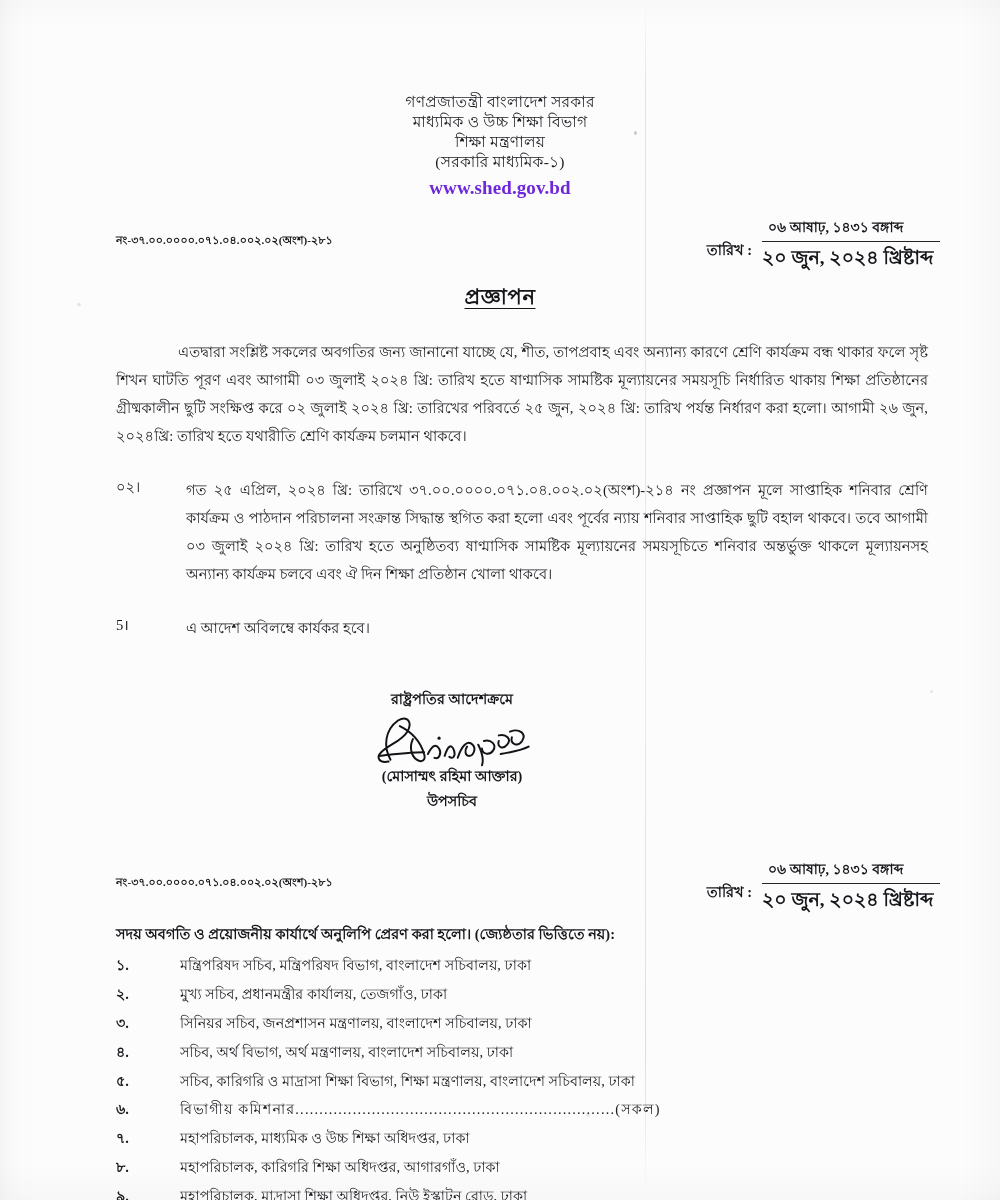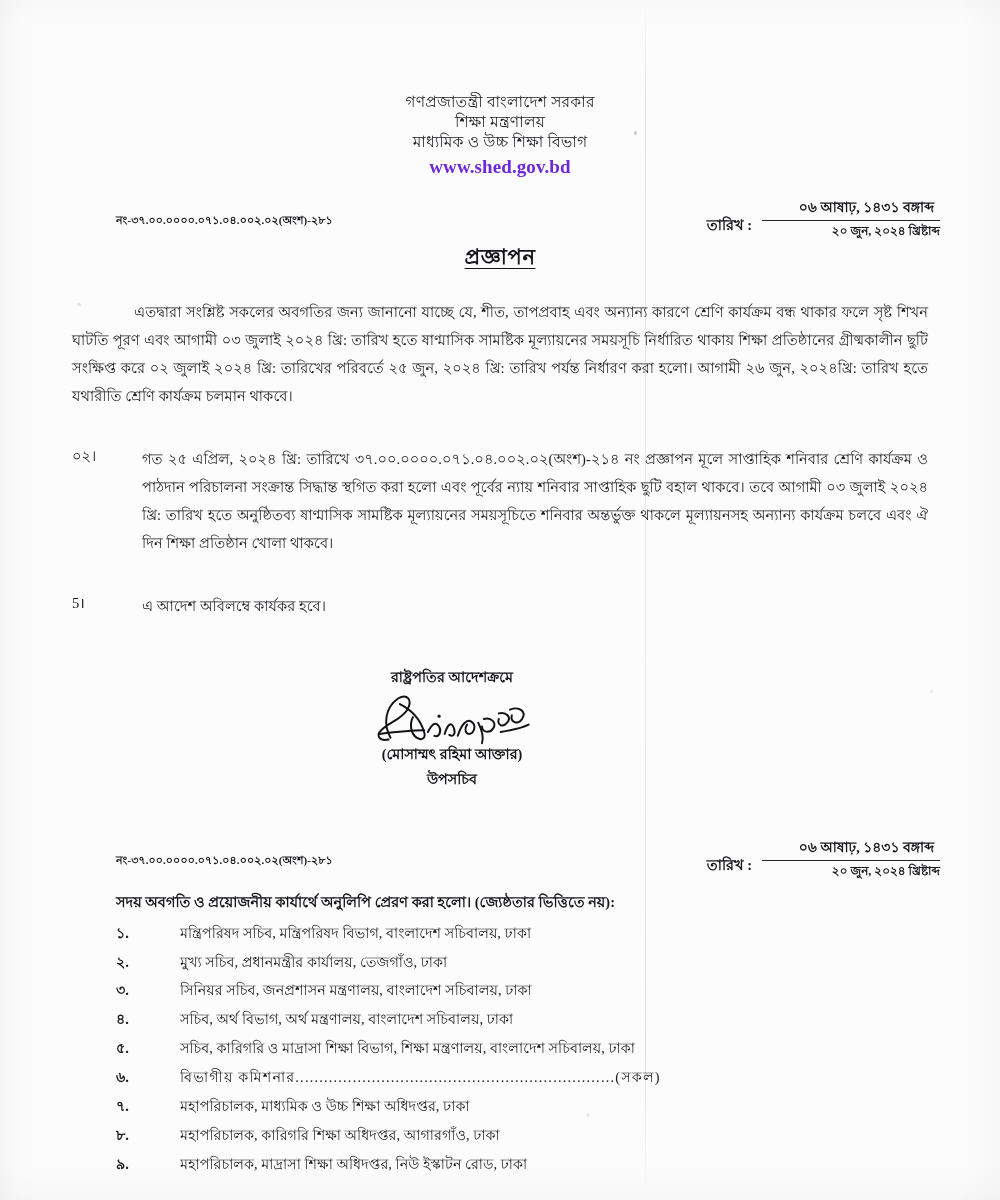--- a/index.html
+++ b/index.html
@@ -99,67 +99,67 @@
     gap: 10px;
   }
   .date-label {
     font-size: 14.5px;
     font-weight: 600;
     padding-top: 13px;
     white-space: nowrap;
     margin-left: 40px;
   }
   .date-stack {
-    text-align: right;
+    text-align: left;
     line-height: 1.45;
     min-width: 178px;
   }
   .date-bn {
     font-size: 14px;
     font-weight: 600;
     padding: 0 6px 2px 6px;
     border-bottom: 1.3px solid #232428;
     white-space: nowrap;
   }
   .date-en {
-    font-size: 12px;
+    font-size: 19px;
     font-weight: 600;
     padding-top: 2px;
     white-space: nowrap;
   }
 
   
   .doc-title {
     text-align: center;
     font-size: 21px;
     font-weight: 700;
     letter-spacing: 0.6px;
-    margin-top: 0;
+    margin-top: 10px;
     text-decoration: underline;
     text-underline-offset: 4px;
     text-decoration-thickness: 1.2px;
   }
 
   
   .body-block {
-    padding: 0 72px 0 72px;
+    padding: 0 72px 0 116px;
   }
   p.para {
     font-size: 14.6px;
     line-height: 1.92;
     text-align: justify;
     text-justify: inter-word;
     margin: 0;
     letter-spacing: 0.05px;
     color: #1a1b1f;
   }
   p.para.first { margin-top: 22px; text-indent: 62px; }
   .para-num-row {
     display: flex;
-    margin-top: 35px;
+    margin-top: 26px;
     font-size: 14.6px;
     letter-spacing: 0.05px;
   }
   .para-num { width: 70px; flex: none; }
   .para-num-text { flex: 1; }
 
   
   .sign-block {
     margin-top: 46px;
     padding-right: 104px;
@@ -237,22 +237,23 @@
 <div class="fold"></div>
 <div class="speck" style="left:634px;top:131px;width:3px;height:4px;"></div>
 <div class="speck" style="left:77px;top:303px;width:4px;height:3px;opacity:.5;"></div>
 <div class="speck" style="left:930px;top:690px;width:3px;height:3px;opacity:.45;"></div>
 <div class="speck" style="left:586px;top:1113px;width:4px;height:4px;opacity:.4;"></div>
 
 <div class="content">
 
   <div class="letterhead">
     <div class="lh-line">গণপ্রজাতন্ত্রী বাংলাদেশ সরকার</div>
+    <div class="lh-line">মাধ্যমিক ও উচ্চ শিক্ষা বিভাগ</div>
     <div class="lh-line">শিক্ষা মন্ত্রণালয়</div>
-    <div class="lh-line">মাধ্যমিক ও উচ্চ শিক্ষা বিভাগ</div>
+    <div class="lh-line">(সরকারি মাধ্যমিক-১)</div>
     <div class="lh-url">www.shed.gov.bd</div>
   </div>
 
   <div class="memo-row">
     <div class="memo-no">নং-৩৭.০০.০০০০.০৭১.০৪.০০২.০২(অংশ)-২৮১</div>
     <div class="date-wrap">
       <div class="date-label">তারিখ :</div>
       <div class="date-stack">
         <div class="date-bn">০৬ আষাঢ়, ১৪৩১ বঙ্গাব্দ</div>
         <div class="date-en">২০ জুন, ২০২৪ খ্রিষ্টাব্দ</div>

